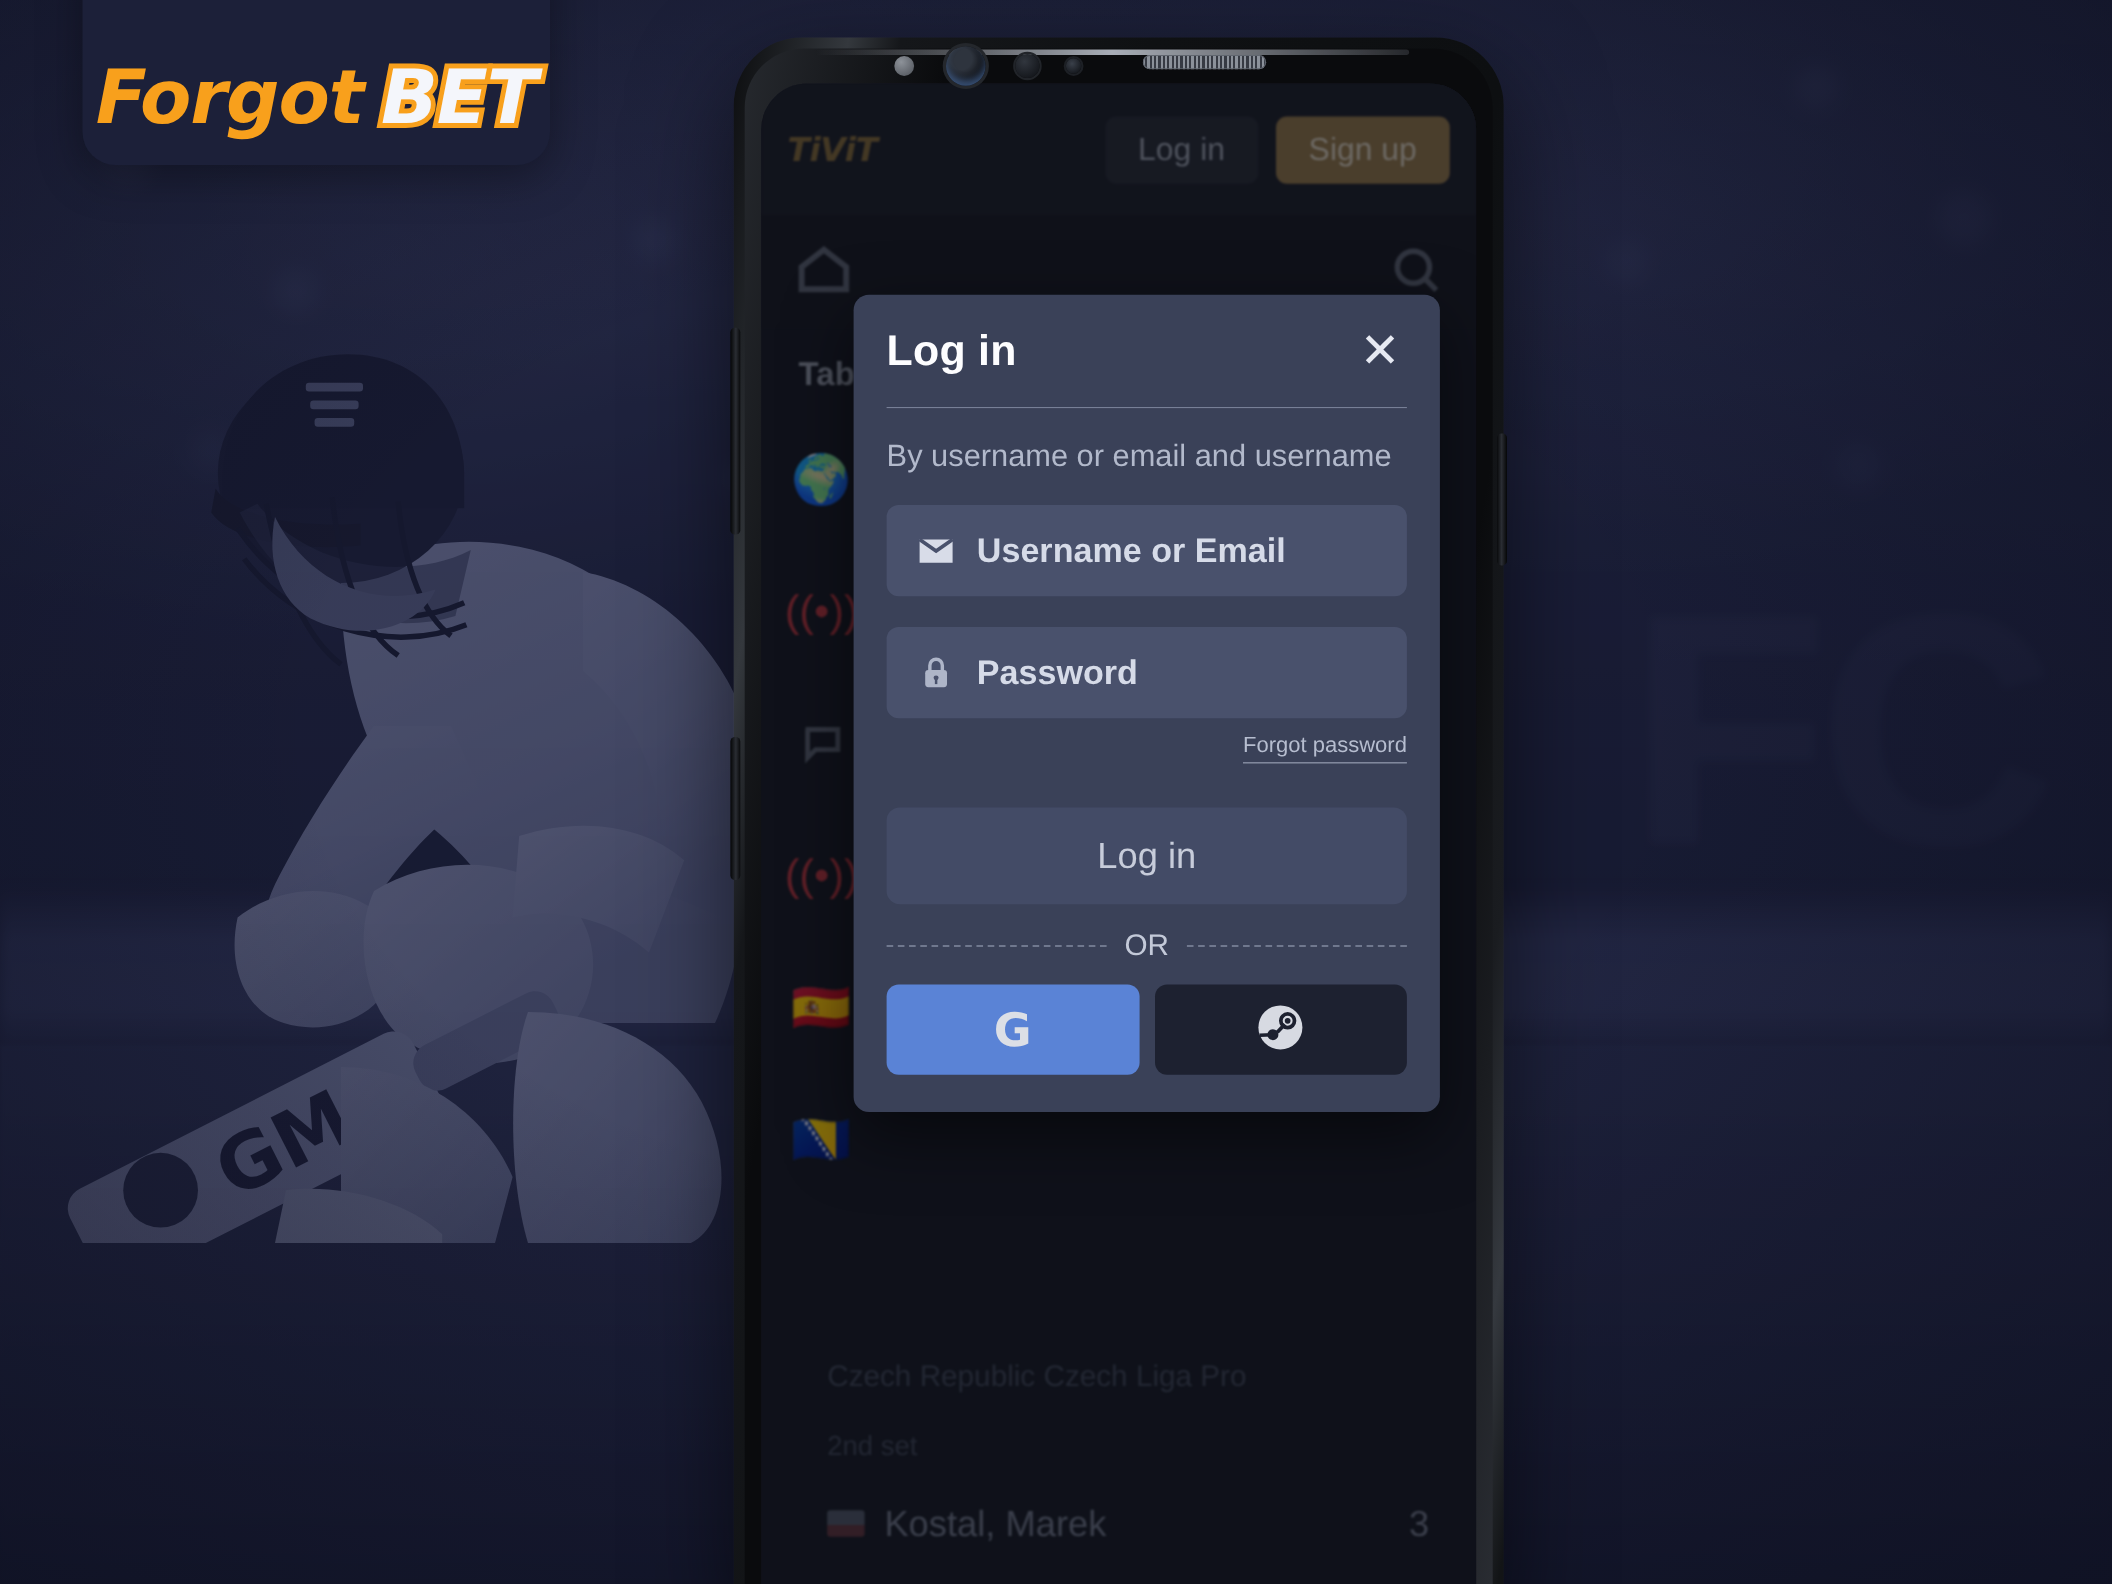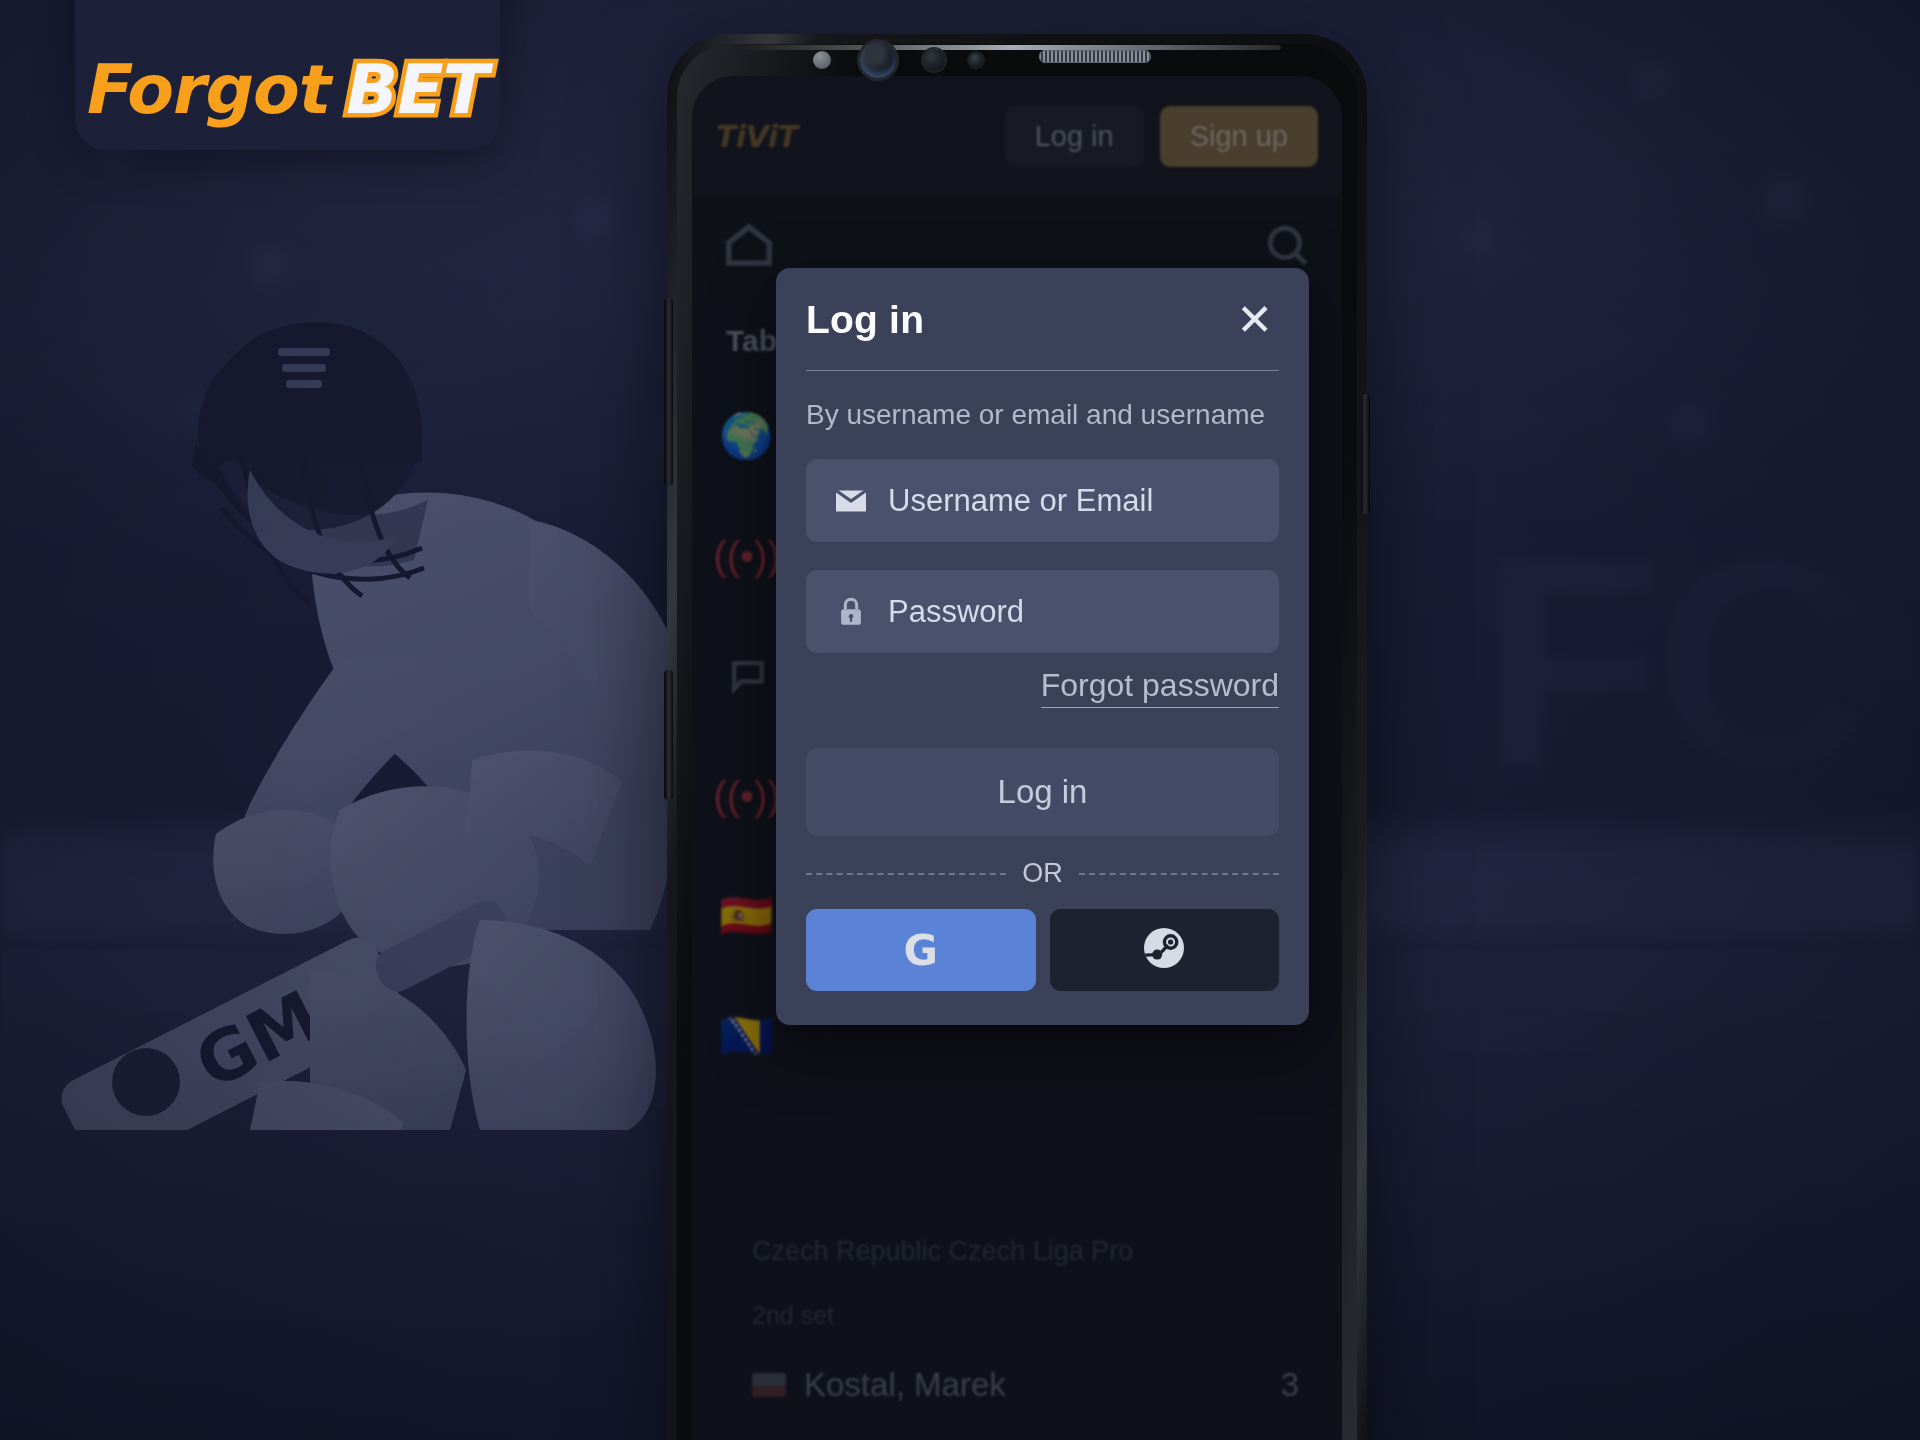--- a/index.html
+++ b/index.html
@@ -238,28 +238,28 @@
   }
   .m-title-row{ display:flex; align-items:center; justify-content:space-between; }
   .m-title{ color:#fdfdff; font-size:39px; font-weight:bold; letter-spacing:.2px; }
   .m-close{ color:#e6e9f2; font-size:44px; line-height:1; cursor:pointer; padding:0 6px; }
   .m-divider{ height:1px; background:rgba(196,204,226,.45); margin:28px 0 0 0; }
   .m-sub{ color:#b2b9cb; font-size:28px; margin-top:28px; }
 
   .field{
     margin-top:28px; height:83px; border-radius:11px;
     background:#49516c;
-    display:flex; align-items:center; padding:0 26px;
+    display:flex; align-items:center; padding:0 26px;font-weight:bold;
   }
   .field .fi{ width:38px; height:38px; margin-right:18px; flex:0 0 auto; display:flex; align-items:center; justify-content:center;}
   .field .ph{ color:#d6dbe8; font-size:31px; }
 
   .forgot-row{ display:flex; justify-content:flex-end; margin-top:14px; }
   .forgot{
-    color:#b6bdcf; font-size:32px; cursor:pointer;
+    color:#b6bdcf; font-size:20px; cursor:pointer;
     border-bottom:1px solid #9ea6ba; padding-bottom:3px;
   }
 
   .btn-login{
     margin-top:40px; height:88px; border-radius:12px;
     background:#434b66;
     display:flex; align-items:center; justify-content:center;
     color:#c7ccda; font-size:33px; cursor:pointer;
   }
   .or-row{

